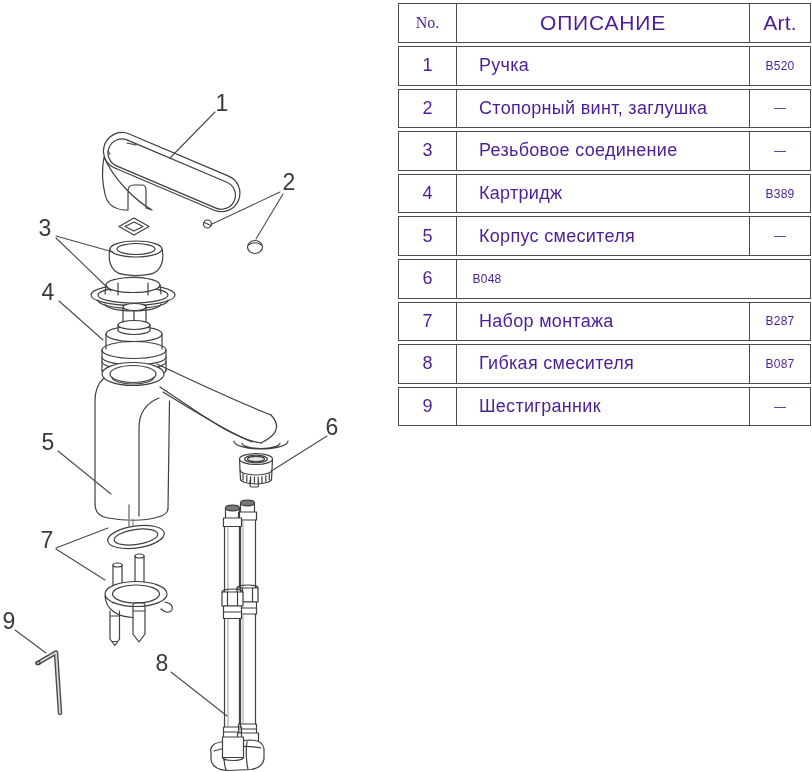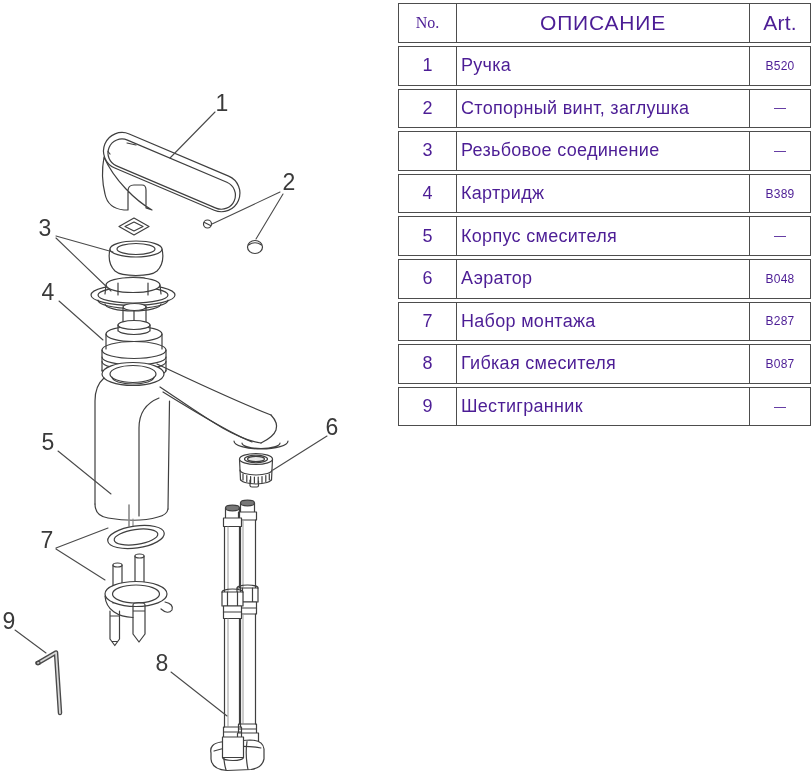--- a/index.html
+++ b/index.html
@@ -16,21 +16,21 @@
     display:flex;box-sizing:border-box;height:39.6px;margin-top:3px;
     border:1.3px solid #4d4d4d;background:#fff;
   }
   .trow.header{height:40px;margin-top:0;}
   .c{
     box-sizing:border-box;display:flex;align-items:center;
     overflow:hidden;white-space:nowrap;
   }
   .c + .c{border-left:1.3px solid #4d4d4d;}
   .c.no{width:57px;justify-content:center;font-size:18px;}
-  .c.desc{flex:1;padding-left:4px;font-size:18px;letter-spacing:0.3px;}
+  .c.desc{flex:1;padding-left:22px;font-size:18px;letter-spacing:0.3px;}
   .c.art{width:61px;justify-content:center;font-size:12px;letter-spacing:0.2px;}
   .header .no{font-family:"Liberation Serif", serif;font-size:16px;}
   .header .desc{justify-content:center;padding-left:0;font-size:21px;letter-spacing:0.8px;}
   .header .art{font-size:21px;}
 </style>
 </head>
 <body>
 
 <div class="stage">
 
@@ -232,21 +232,20 @@
       <div class="c desc">Картридж</div>
       <div class="c art">B389</div>
     </div>
     <div class="trow">
       <div class="c no">5</div>
       <div class="c desc">Корпус смесителя</div>
       <div class="c art">—</div>
     </div>
     <div class="trow">
       <div class="c no">6</div>
-      <div class="c desc">Аэратор</div>
       <div class="c art">B048</div>
     </div>
     <div class="trow">
       <div class="c no">7</div>
       <div class="c desc">Набор монтажа</div>
       <div class="c art">B287</div>
     </div>
     <div class="trow">
       <div class="c no">8</div>
       <div class="c desc">Гибкая смесителя</div>

